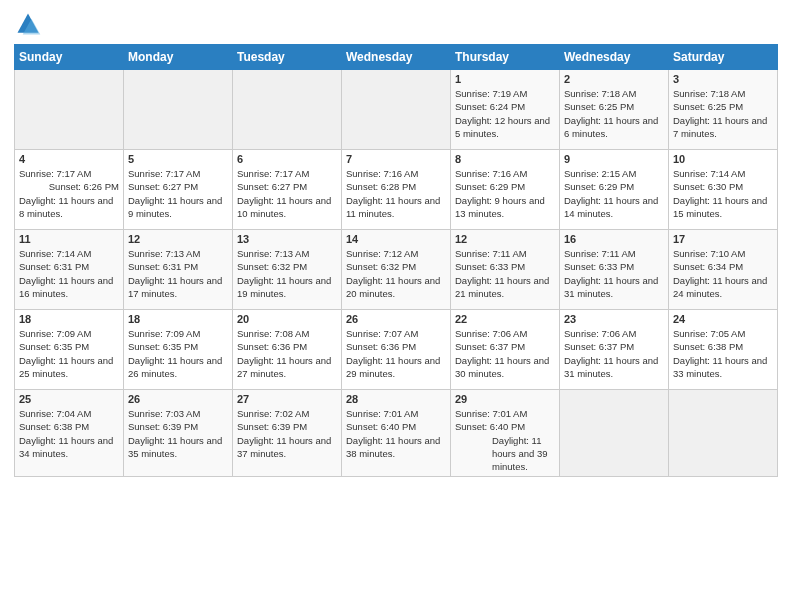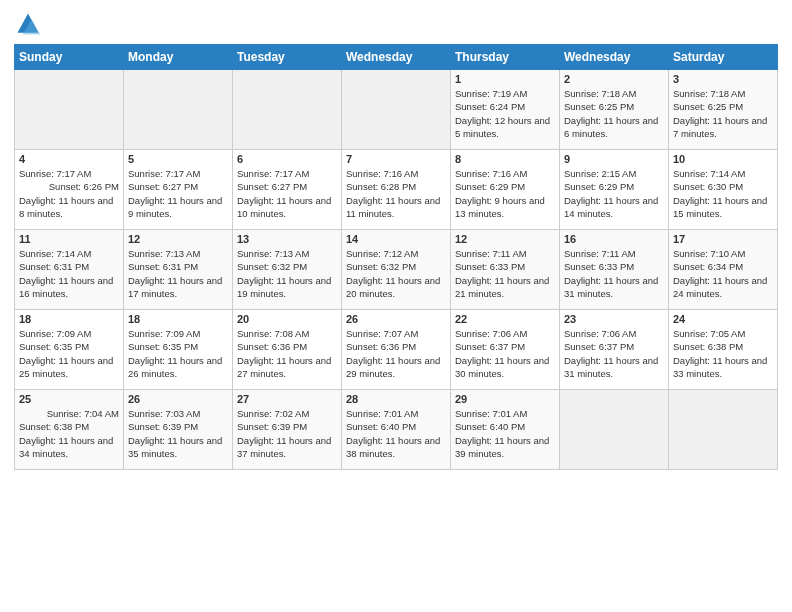--- a/index.html
+++ b/index.html
@@ -334,21 +334,21 @@
               <span style="display: block;">Sunrise: 7:05 AM</span>
               <span style="display: block;">Sunset: 6:38 PM</span>
               <span style="display: block;">Daylight: 11 hours and 33 minutes.</span>
             </div>
           </td>
         </tr>
         <tr>
           <td>
             <span class="day-number">25</span>
             <div class="day-info">
-              <span style="display: block; text-align: right;">Sunrise: 7:04 AM</span>
+              <span style="display: block;">Sunrise: 7:04 AM</span>
               <span style="display: block;">Sunset: 6:38 PM</span>
               <span style="display: block;">Daylight: 11 hours and 34 minutes.</span>
             </div>
           </td>
           <td>
             <span class="day-number">26</span>
             <div class="day-info">
               <span style="display: block;">Sunrise: 7:03 AM</span>
               <span style="display: block;">Sunset: 6:39 PM</span>
               <span style="display: block;">Daylight: 11 hours and 35 minutes.</span>
@@ -368,21 +368,21 @@
               <span style="display: block;">Sunrise: 7:01 AM</span>
               <span style="display: block;">Sunset: 6:40 PM</span>
               <span style="display: block;">Daylight: 11 hours and 38 minutes.</span>
             </div>
           </td>
           <td>
             <span class="day-number">29</span>
             <div class="day-info">
               <span style="display: block;">Sunrise: 7:01 AM</span>
               <span style="display: block;">Sunset: 6:40 PM</span>
-              <span style="display: block;">Daylight: 11 hours and 39 minutes.</span>
+              <span style="display: block; margin-left: 37px;">Daylight: 11 hours and 39 minutes.</span>
             </div>
           </td>
           <td class="empty-cell"></td>
           <td class="empty-cell"></td>
         </tr>
       </tbody>
   </table>
 </div>
 
 </body></html>

